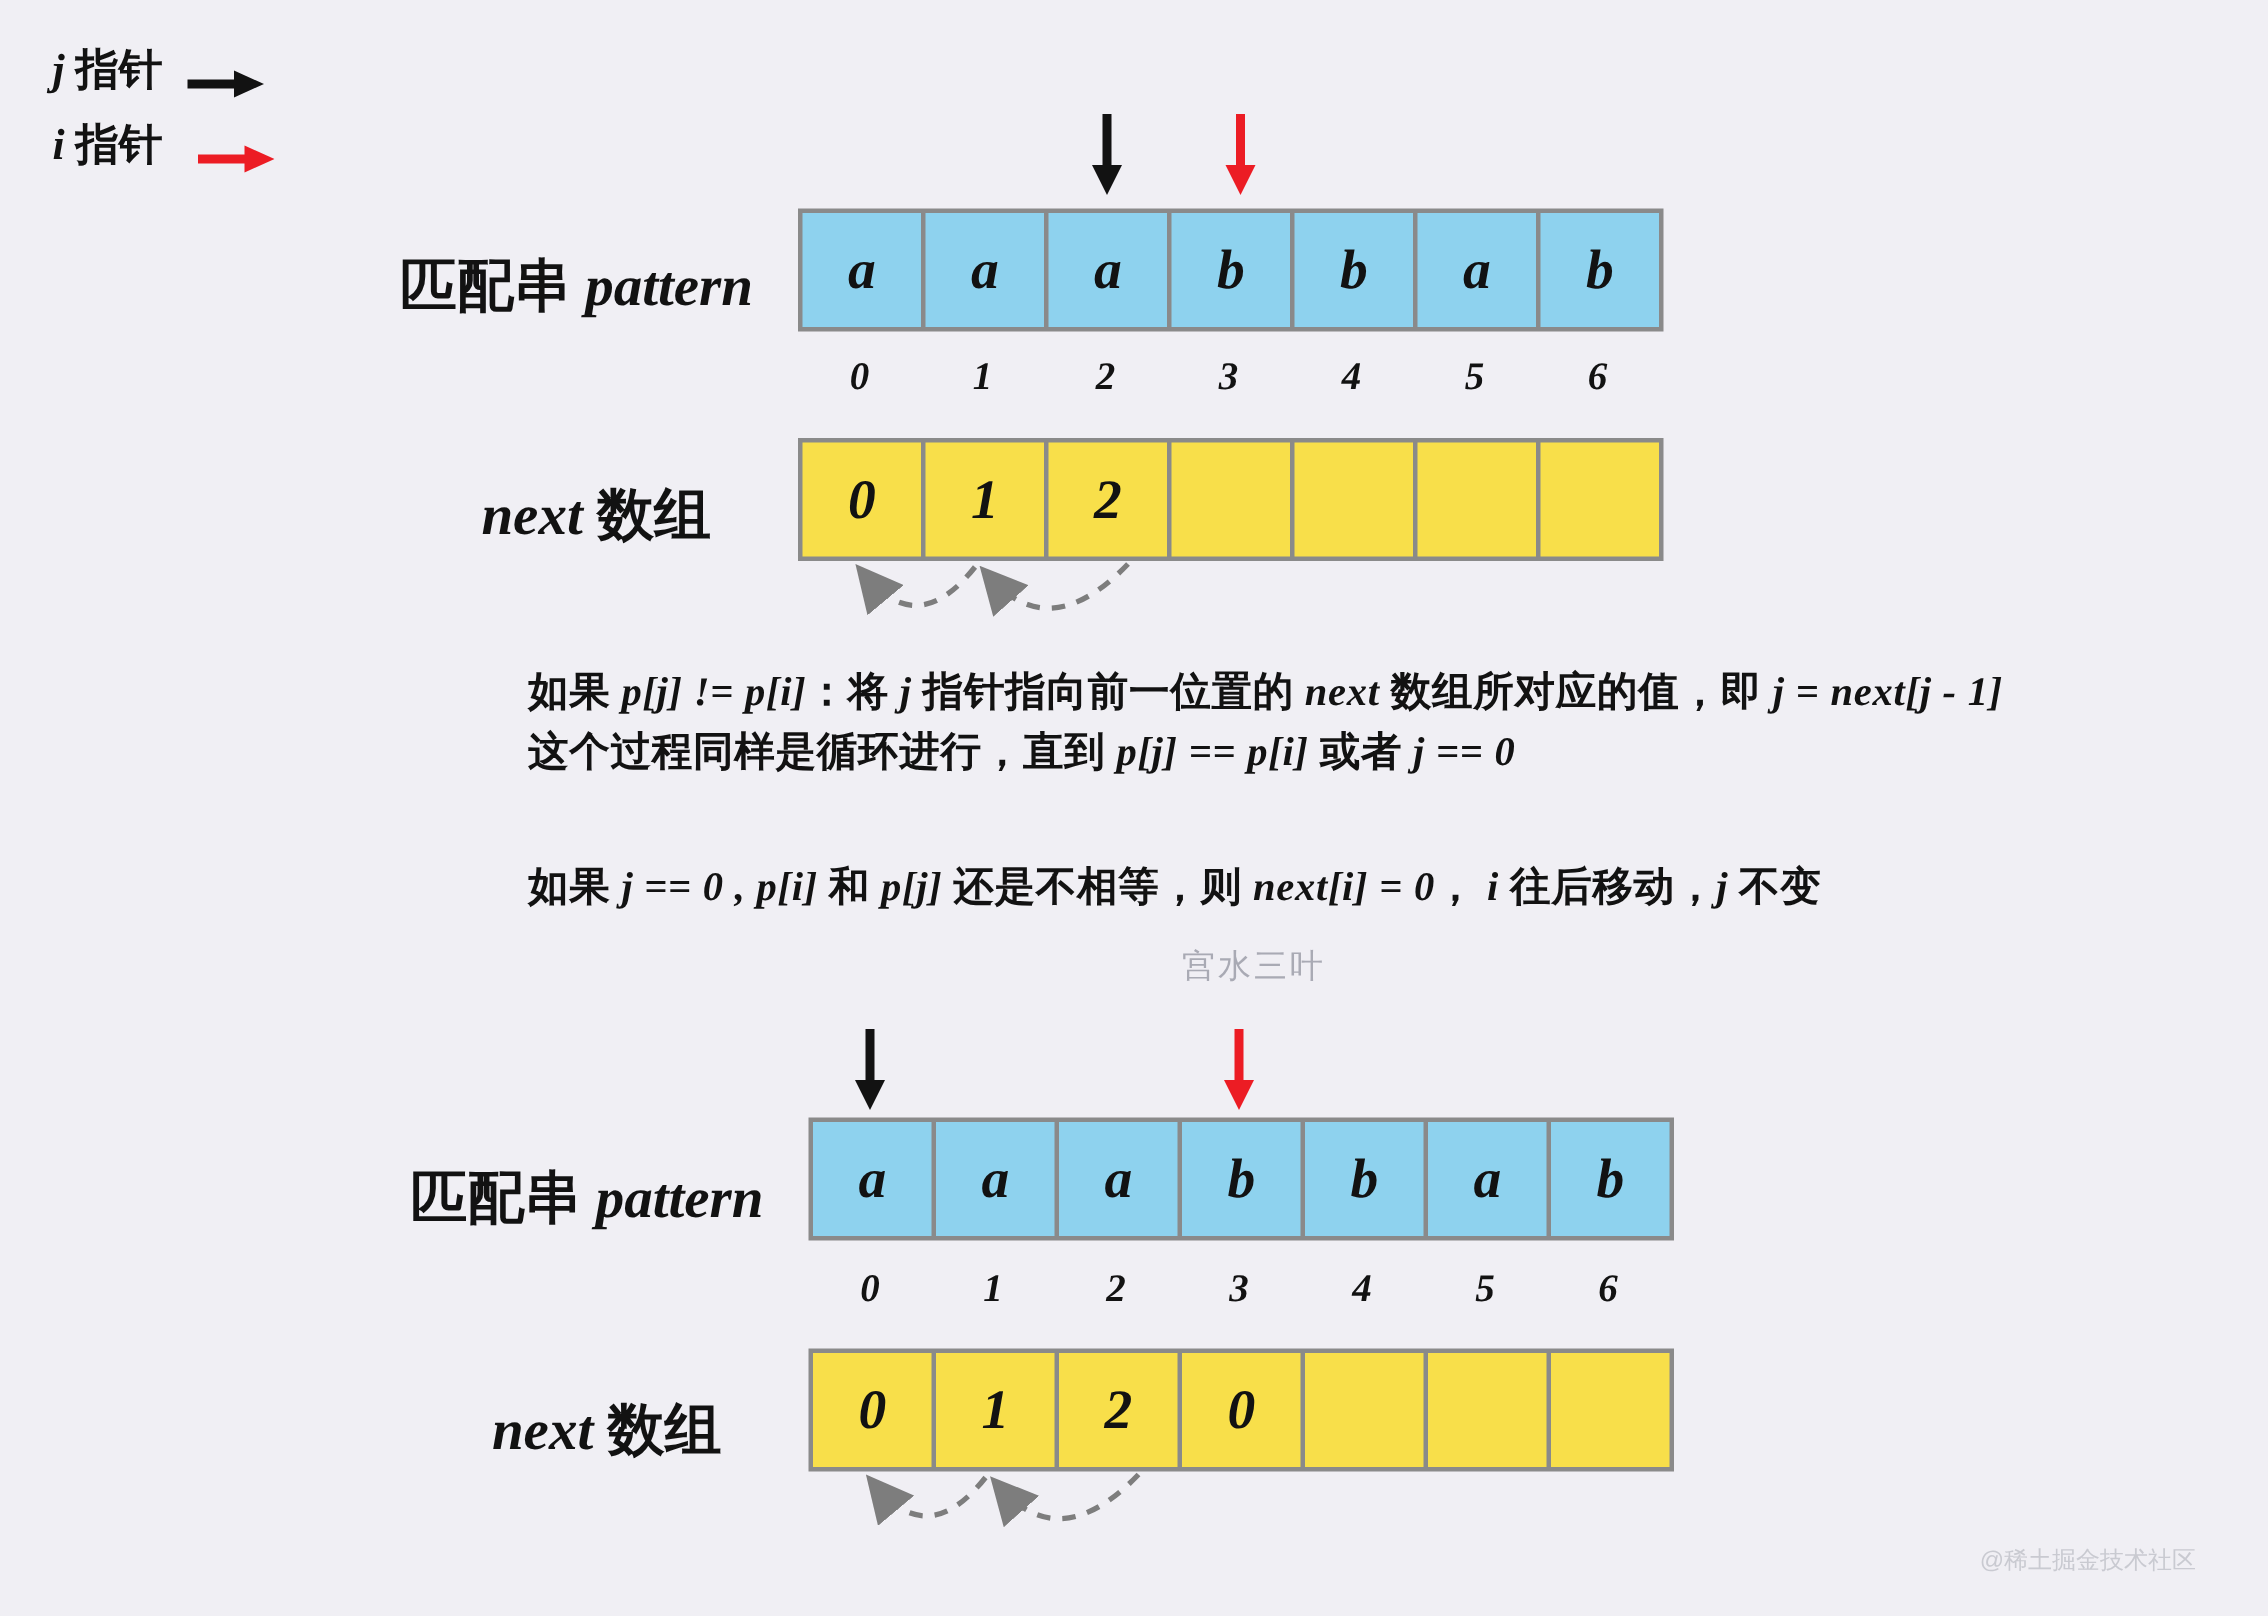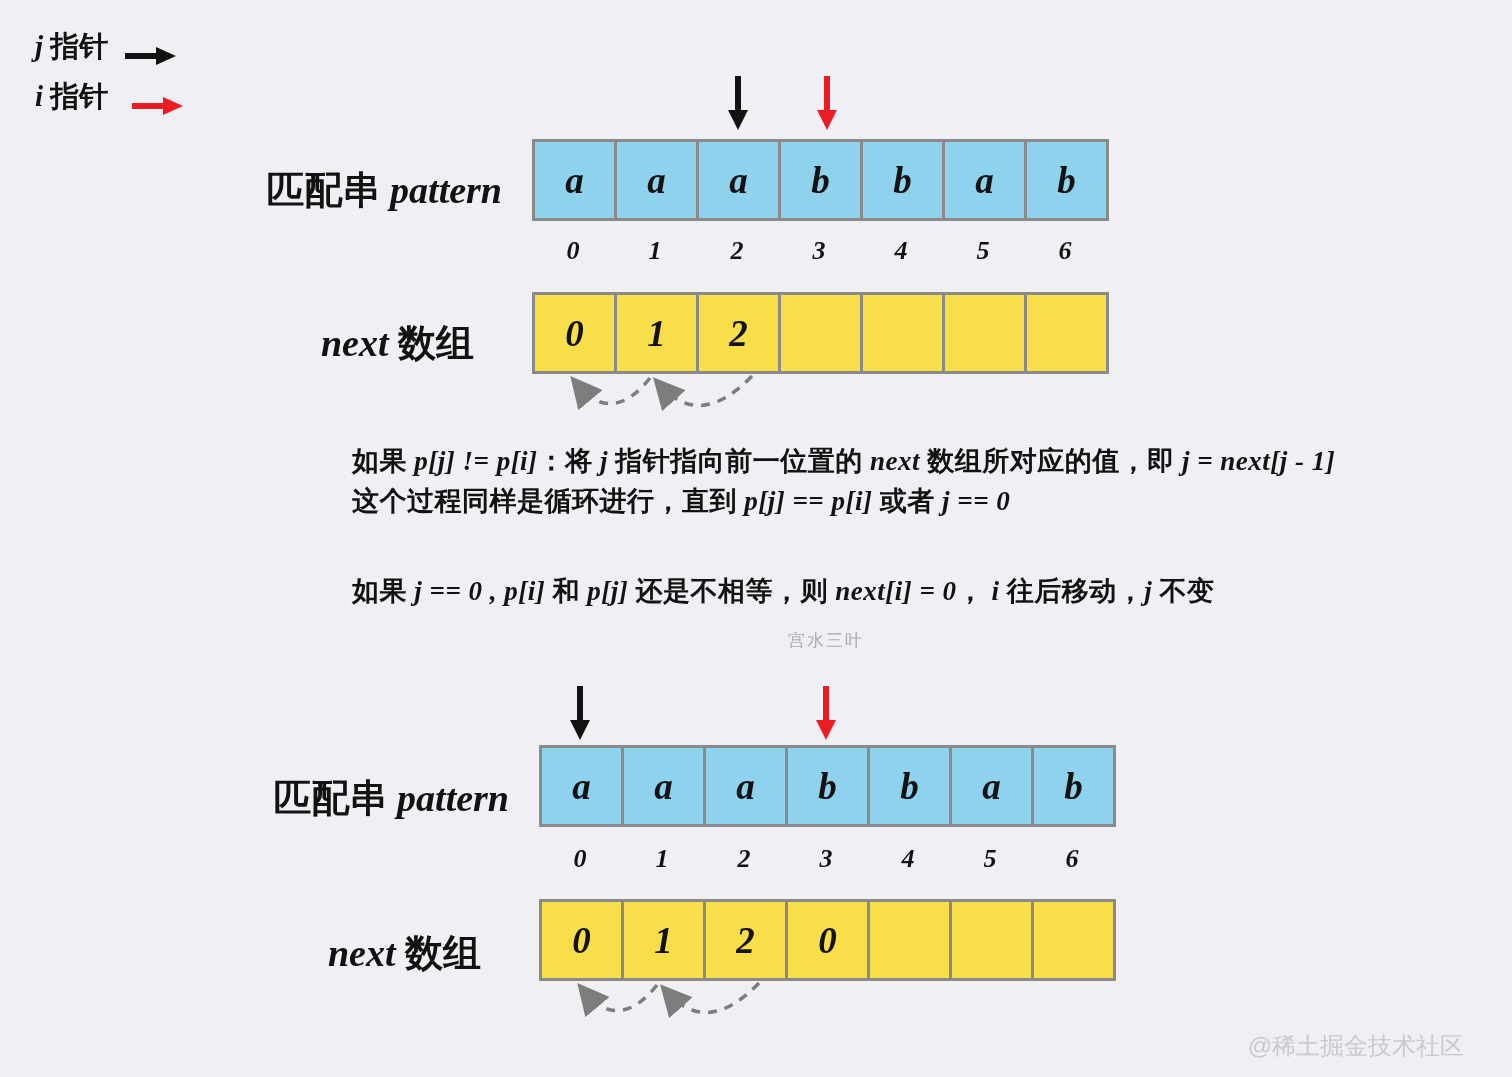--- a/index.html
+++ b/index.html
@@ -23,22 +23,22 @@
   .yellow .cell{background:#f8df4a;}
 
   .idxrow{display:grid;grid-template-columns:repeat(7,82px);}
   .idx{text-align:center;font-weight:bold;font-style:italic;font-size:26px;}
 
   .row-label{font-weight:bold;font-size:38px;white-space:nowrap;}
 
   
   .expl{font-weight:bold;font-size:27px;white-space:nowrap;letter-spacing:0.5px;}
 
-  .wm-center{color:#a9aab4;font-size:17px;letter-spacing:2px;}
-  .wm-footer{color:#c9cad1;font-size:24px;font-family:"Liberation Sans","DejaVu Sans",sans-serif;}
+  .wm-center{color:#a9aab4;font-size:22px;letter-spacing:2px;}
+  .wm-footer{color:#c9cad1;font-size:16px;font-family:"Liberation Sans","DejaVu Sans",sans-serif;}
 </style>
 </head>
 <body>
 
 <div class="abs legend-row" style="left:35px;top:27px;">
   <span class="nowrap"><span class="it">j</span> <span>指针</span></span>
   <svg width="52" height="22" viewBox="0 0 52 22">
     <line x1="1" y1="11" x2="34" y2="11" stroke="#121212" stroke-width="6"></line>
     <path d="M32 2 L52 11 L32 20 Z" fill="#121212"></path>
   </svg>

